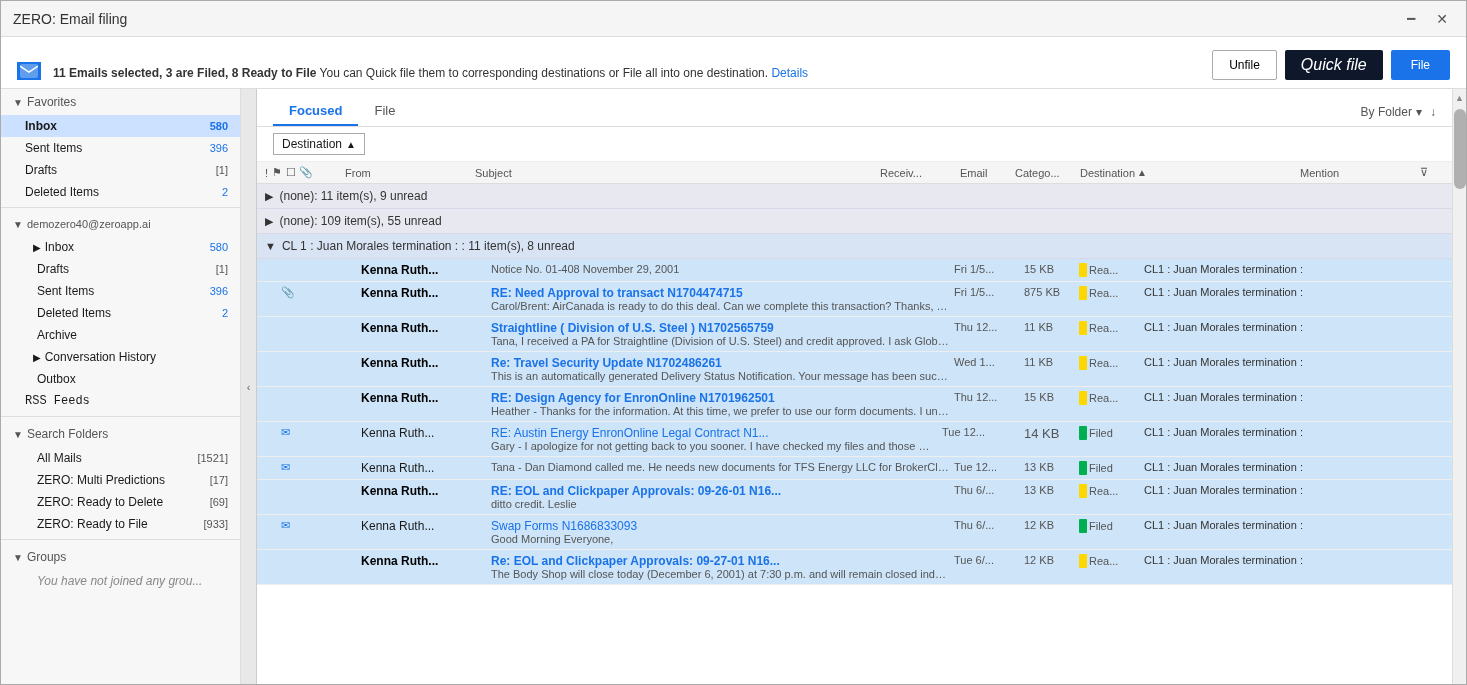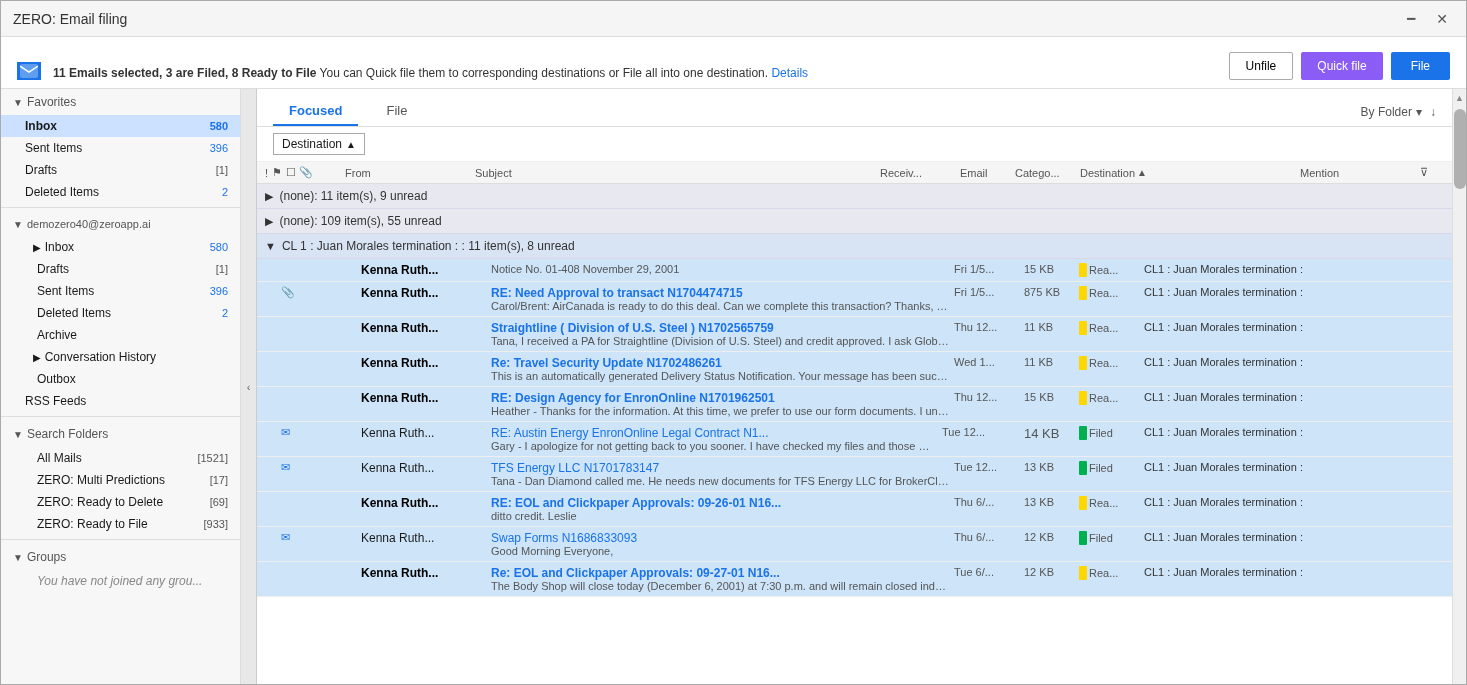--- a/index.html
+++ b/index.html
@@ -12,41 +12,41 @@
     .title-bar-controls { display: flex; gap: 8px; }
     .title-bar-btn { background: none; border: none; font-size: 14px; cursor: pointer; color: #555; padding: 2px 6px; }
 
     .info-bar { background: #fff; border-bottom: 1px solid #ddd; padding: 8px 16px; display: flex; align-items: flex-end; gap: 12px; height: 52px; }
     .info-icon { width: 24px; height: 18px; background: #1a73e8; display: flex; align-items: center; justify-content: center; color: white; font-size: 10px; flex-shrink: 0; }
     .info-text { font-size: 12px; color: #333; flex: 1; }
     .info-text .bold { font-weight: 600; }
     .info-text .link { color: #1a73e8; cursor: pointer; text-decoration: none; }
     .info-actions { display: flex; gap: 8px; }
     .btn-unfile { padding: 6px 16px; border: 1px solid #aaa; background: #fff; cursor: pointer; border-radius: 2px; font-size: 12px; }
-    .btn-quickfile { padding: 6px 16px; border: none; background: #8b5cf6; color: #fff; cursor: pointer; border-radius: 2px; font-size: 12px; }
+    .btn-quickfile { padding: 6px 16px; border: none; background: #0f172a; color: #fff; cursor: pointer; border-radius: 2px; font-size: 16px; font-style: italic; }
     .btn-file { padding: 6px 20px; border: none; background: #1a73e8; color: #fff; cursor: pointer; border-radius: 2px; font-size: 12px; }
 
     .main-area { display: flex; flex: 1; overflow: hidden; }
 
     
     .sidebar { width: 240px; min-width: 240px; background: #f7f7f7; border-right: 1px solid #ddd; overflow-y: auto; font-size: 12px; }
     .sidebar-section { padding: 0; }
     .sidebar-group-header { padding: 6px 12px; font-size: 12px; color: #555; display: flex; align-items: center; gap: 4px; cursor: pointer; }
     .sidebar-group-header .chevron { font-size: 10px; }
     .sidebar-item { padding: 4px 12px 4px 24px; display: flex; align-items: center; justify-content: space-between; cursor: pointer; border-radius: 0; }
     .sidebar-item.active { background: #cce0ff; font-weight: 600; }
     .sidebar-item-label { flex: 1; color: #1a1a1a; }
     .sidebar-item-count { color: #1a73e8; font-size: 11px; min-width: 30px; text-align: right; }
     .sidebar-item-count.bracket { color: #555; }
     .sidebar-divider { height: 1px; background: #ddd; margin: 4px 0; }
 
     
     .content { flex: 1; display: flex; flex-direction: column; overflow: hidden; }
 
-    .tabs { display: flex; align-items: center; padding: 8px 16px 0; border-bottom: 1px solid #ddd; gap: 12px; }
+    .tabs { display: flex; align-items: center; padding: 8px 16px 0; border-bottom: 1px solid #ddd; gap: 0; }
     .tab { padding: 6px 16px; cursor: pointer; font-size: 13px; color: #555; border-bottom: 2px solid transparent; }
     .tab.active { color: #1a73e8; border-bottom: 2px solid #1a73e8; font-weight: 600; }
     .tab-sort { margin-left: auto; display: flex; align-items: center; gap: 4px; font-size: 12px; color: #555; cursor: pointer; }
 
     .filter-bar { padding: 6px 16px; border-bottom: 1px solid #eee; display: flex; align-items: center; gap: 8px; }
     .destination-filter { border: 1px solid #aaa; padding: 3px 8px; font-size: 12px; display: flex; align-items: center; gap: 4px; cursor: pointer; background: #fff; }
 
     .email-table { flex: 1; overflow-y: auto; }
     .table-header { display: flex; align-items: center; padding: 4px 8px; background: #f5f5f5; border-bottom: 1px solid #ddd; font-size: 11px; color: #555; position: sticky; top: 0; z-index: 10; }
     .th-icons { width: 80px; display: flex; gap: 4px; align-items: center; }
@@ -165,21 +165,21 @@
         <div class="sidebar-item" style="padding-left:36px;">
           <span class="sidebar-item-label">Archive</span>
         </div>
         <div class="sidebar-item" style="padding-left:32px;">
           <span class="chevron" style="margin-right:4px;font-size:10px;">▶</span>
           <span class="sidebar-item-label">Conversation History</span>
         </div>
         <div class="sidebar-item" style="padding-left:36px;">
           <span class="sidebar-item-label">Outbox</span>
         </div>
-        <div class="sidebar-item" style="">
+        <div class="sidebar-item" style="font-family:Liberation Mono, monospace;">
           <span class="sidebar-item-label">RSS Feeds</span>
         </div>
       </div>
 
       <div class="sidebar-divider"></div>
 
       <div class="sidebar-section">
         <div class="sidebar-group-header">
           <span class="chevron">▼</span>
           <span>Search Folders</span>
@@ -401,21 +401,20 @@
     <div class="row-destination" style="width:220px; font-size:11px; color:#333; flex-shrink:0; overflow:hidden; text-overflow:ellipsis; white-space:nowrap;">CL1 : Juan Morales termination :</div>
     <div class="row-mention" style="width:80px; flex-shrink:0;"></div>
   </div>
             <div class="email-row selected" style="padding-left: 24px;">
     <div class="row-icons">
       <span style="color:#1a73e8;font-size:11px;">✉</span>
 
     </div>
     <div class="row-sender sender" style="font-size:12px; width:130px; overflow:hidden; text-overflow:ellipsis; white-space:nowrap; flex-shrink:0; ">Kenna Ruth...</div>
     <div class="row-content" style="flex:1; overflow:hidden; min-width:0; padding-right:4px;">
-      <div class="row-subject-line subject" style=" color:#1a73e8; font-size:12px; overflow:hidden; text-overflow:ellipsis; white-space:nowrap;">TFS Energy LLC N1701783147</div>
       <div class="row-preview" style="font-size:11px; color:#555; overflow:hidden; text-overflow:ellipsis; white-space:nowrap;">Tana - Dan Diamond called me.  He needs new documents for TFS Energy LLC for BrokerClient.  TFS currently has in place a US BETA/Fee Agreement.  Dan indicated we need to do similar</div>
     </div>
     <div class="row-received" style="width:70px; font-size:11px; color:#555; flex-shrink:0;">Tue 12...</div>
     <div class="row-size" style="width:55px; font-size:11px; color:#555; flex-shrink:0;">13 KB</div>
     <div class="row-category" style="width:65px; flex-shrink:0; display:flex; align-items:center; gap:2px;">
       <span style="width:8px; height:14px; background:#00b050; display:inline-block; border-radius:1px;"></span>
       <span style="font-size:11px; color:#555;">Filed</span>
     </div>
     <div class="row-destination" style="width:220px; font-size:11px; color:#333; flex-shrink:0; overflow:hidden; text-overflow:ellipsis; white-space:nowrap;">CL1 : Juan Morales termination :</div>
     <div class="row-mention" style="width:80px; flex-shrink:0;"></div>

